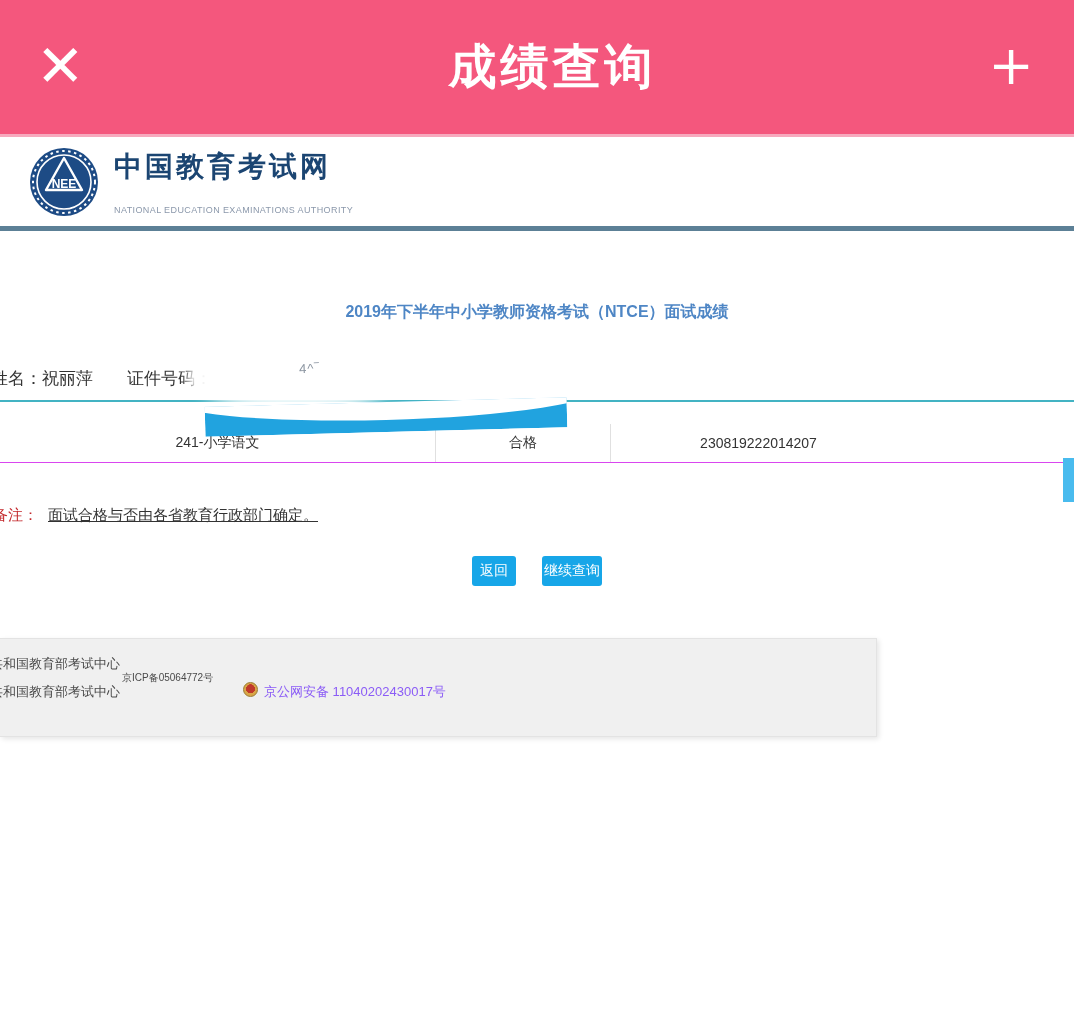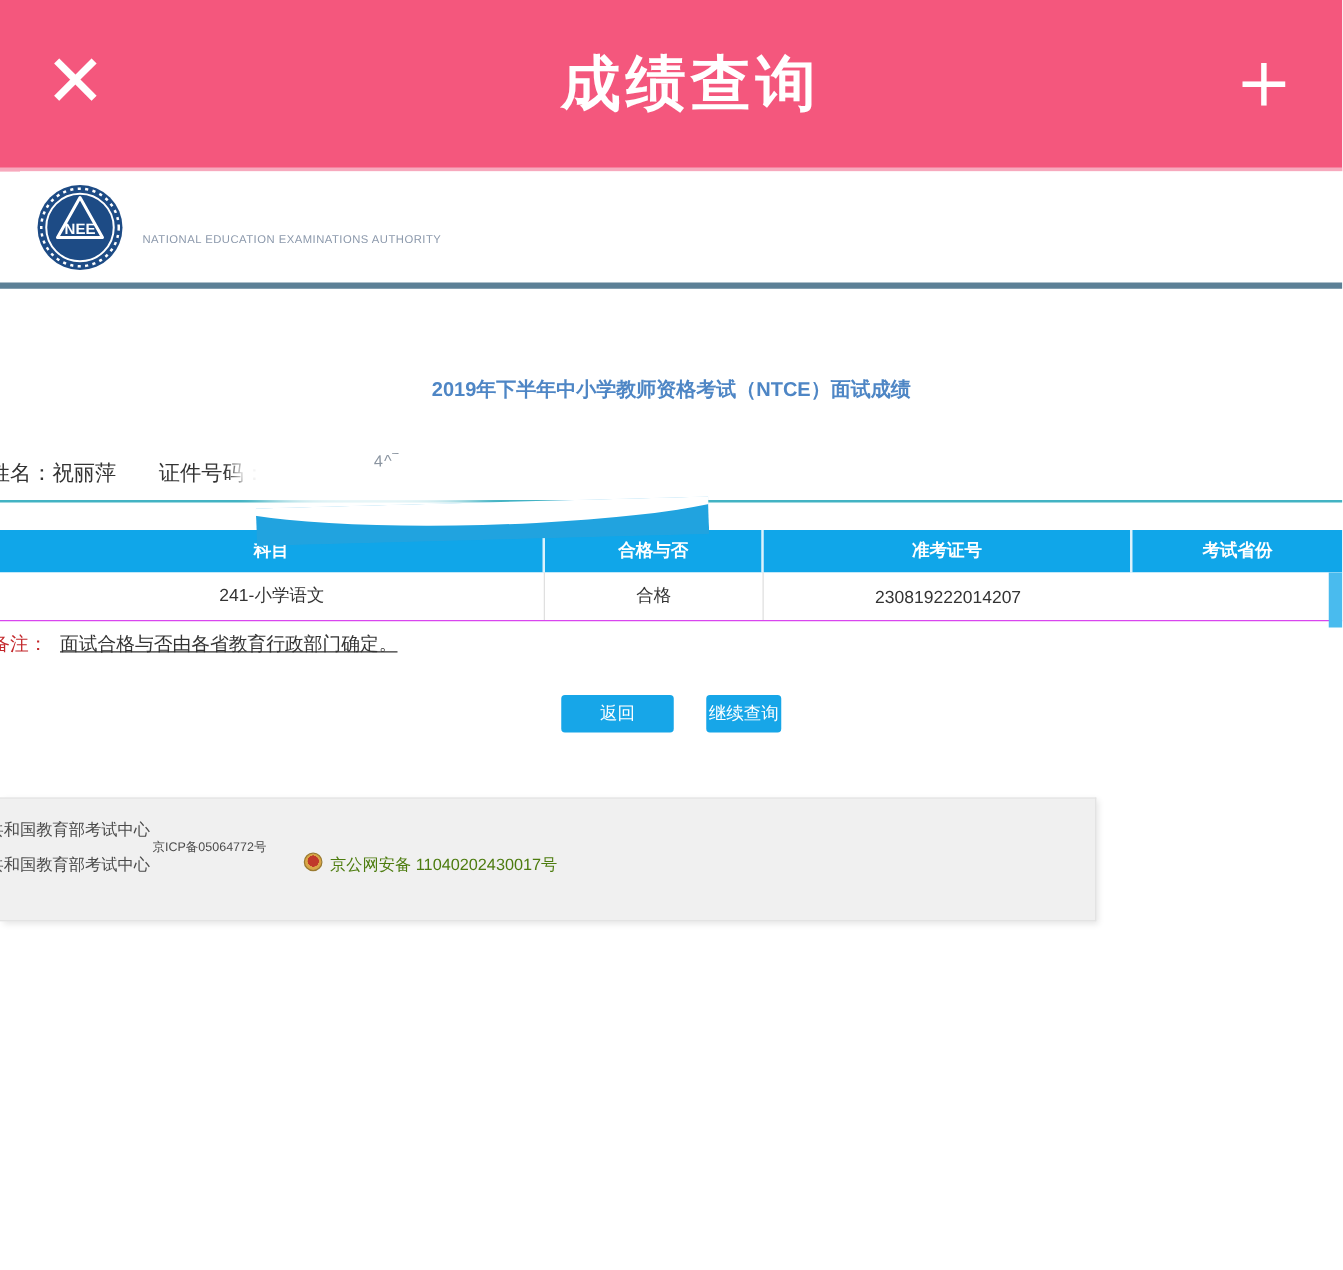--- a/index.html
+++ b/index.html
@@ -59,33 +59,33 @@
   .t-row .td:last-child{border-right:none;}
   .right-strip{position:absolute;left:1063px;top:458px;width:11px;height:44px;background:#49bbee;}
 
   .note-line{position:absolute;left:-7px;top:506px;font-size:15px;white-space:nowrap;}
   .note-line .lbl{color:#c3272b;}
   .note-line .txt{color:#333;margin-left:10px;text-decoration:underline;}
 
   .btn-row{position:absolute;left:0;right:0;top:556px;display:flex;justify-content:center;gap:26px;}
   .btn{background:#17a6e8;color:#fff;border:none;border-radius:3px;font-size:14px;
        padding:6px 2px;cursor:pointer;font-family:inherit;}
-  .btn.back{padding:6px 31px;}
+  .btn.back{padding:6px 8px;}
 
   
   .app-footer{position:absolute;left:0;top:638px;width:877px;height:99px;background:#f0f0f0;
        border:1px solid #e3e3e3;border-left:none;box-sizing:border-box;
        box-shadow:2px 2px 5px rgba(0,0,0,0.10);}
   .app-footer .f1{position:absolute;left:-10px;top:16px;font-size:13px;color:#4a4a4a;white-space:nowrap;}
   .app-footer .f2{position:absolute;left:-10px;top:44px;font-size:13px;color:#4a4a4a;white-space:nowrap;}
   .app-footer .icp{position:absolute;left:122px;top:32px;font-size:10px;color:#4a4a4a;white-space:nowrap;}
   .badge{position:absolute;left:243px;top:43px;width:15px;height:15px;border-radius:50%;
        background:radial-gradient(circle at 50% 45%, #c0392b 0 46%, #d9a647 47% 100%);
        border:1px solid #9a7a30;box-sizing:border-box;}
-  .app-footer .sec{position:absolute;left:264px;top:44px;font-size:13px;color:#4d7c0f;white-space:nowrap;}
+  .app-footer .sec{position:absolute;left:264px;top:44px;font-size:13px;color:#8b5cf6;white-space:nowrap;}
 </style>
 </head>
 <body>
 
 <div class="page">
 
   <div class="app-header">
     <span class="close">✕</span>
     <div class="htitle">成绩查询</div>
     <span class="plus">＋</span>
@@ -93,45 +93,40 @@
 
   <div class="logo-band">
     <svg class="emblem" viewBox="0 0 72 72">
       <circle cx="36" cy="36" r="34" fill="#1d4b85"></circle>
       <circle cx="36" cy="36" r="27" fill="none" stroke="#ffffff" stroke-width="1.6"></circle>
       <circle cx="36" cy="36" r="31" fill="none" stroke="#ffffff" stroke-width="2" stroke-dasharray="2.5 3.5"></circle>
       <path d="M36 12 L54 44 L18 44 Z" fill="none" stroke="#ffffff" stroke-width="2.4" stroke-linejoin="round"></path>
       <text x="36" y="41.5" text-anchor="middle" fill="#ffffff" font-size="12" font-weight="bold" font-family="Liberation Sans, sans-serif">NEE</text>
     </svg>
     <div class="site-names">
+      <div class="site-cn">中国教育考试网</div>
       <div class="site-en">NATIONAL EDUCATION EXAMINATIONS AUTHORITY</div>
     </div>
   </div>
 
   <div class="steel-divider"></div>
 
   <h2 class="page-title">2019年下半年中小学教师资格考试（NTCE）面试成绩</h2>
 
   <div class="identity-row"><span>姓名：</span><span>祝丽萍</span><span class="gap"></span><span>证件号码：</span></div>
 
   <div class="teal-underline"></div>
   <div class="redaction-smudge"></div>
   <div class="id-fragment">4^‾</div>
   <div class="blue-swoosh">
     <div class="fill"></div>
     <div class="cut"></div>
   </div>
 
   <div class="results-table">
-    <div class="t-head">
-      <div class="th">科目</div>
-      <div class="th">合格与否</div>
-      <div class="th">准考证号</div>
-      <div class="th">考试省份</div>
-    </div>
     <div class="t-row">
       <div class="td">241-小学语文</div>
       <div class="td">合格</div>
       <div class="td">230819222014207</div>
     </div>
   </div>
   <div class="right-strip"></div>
 
   <div class="note-line"><span class="lbl">备注：</span><span class="txt">面试合格与否由各省教育行政部门确定。</span></div>
 

